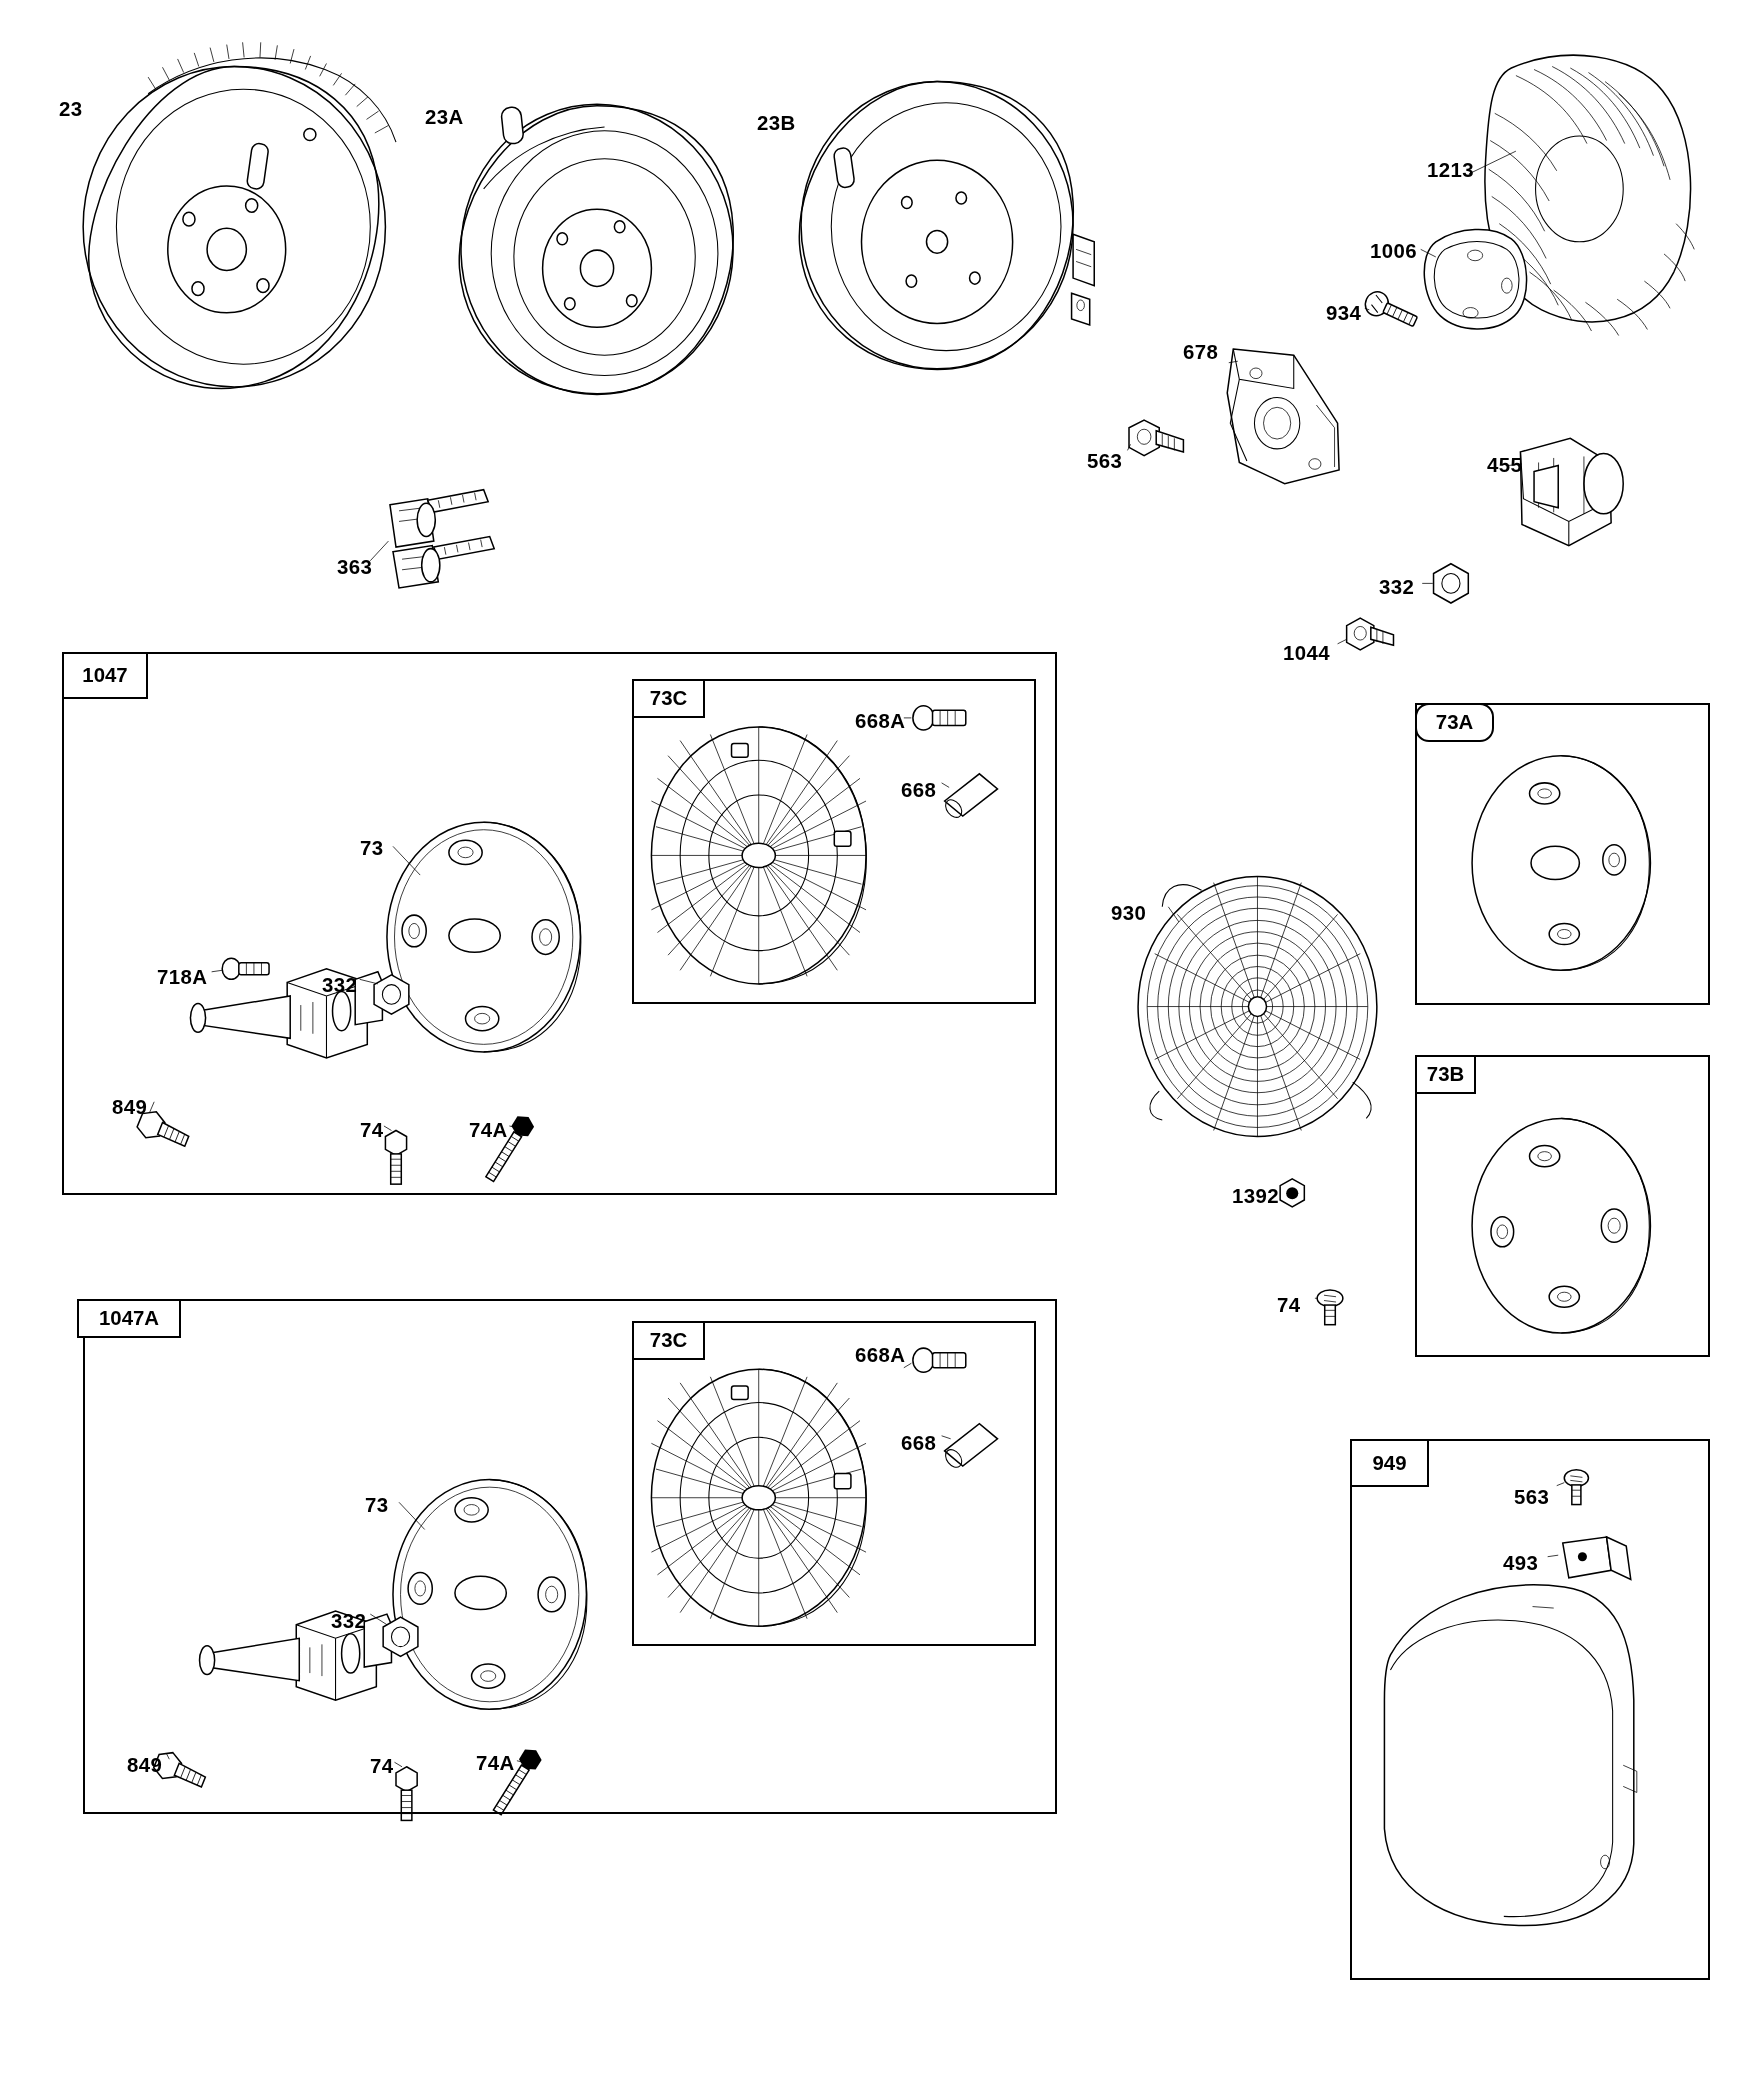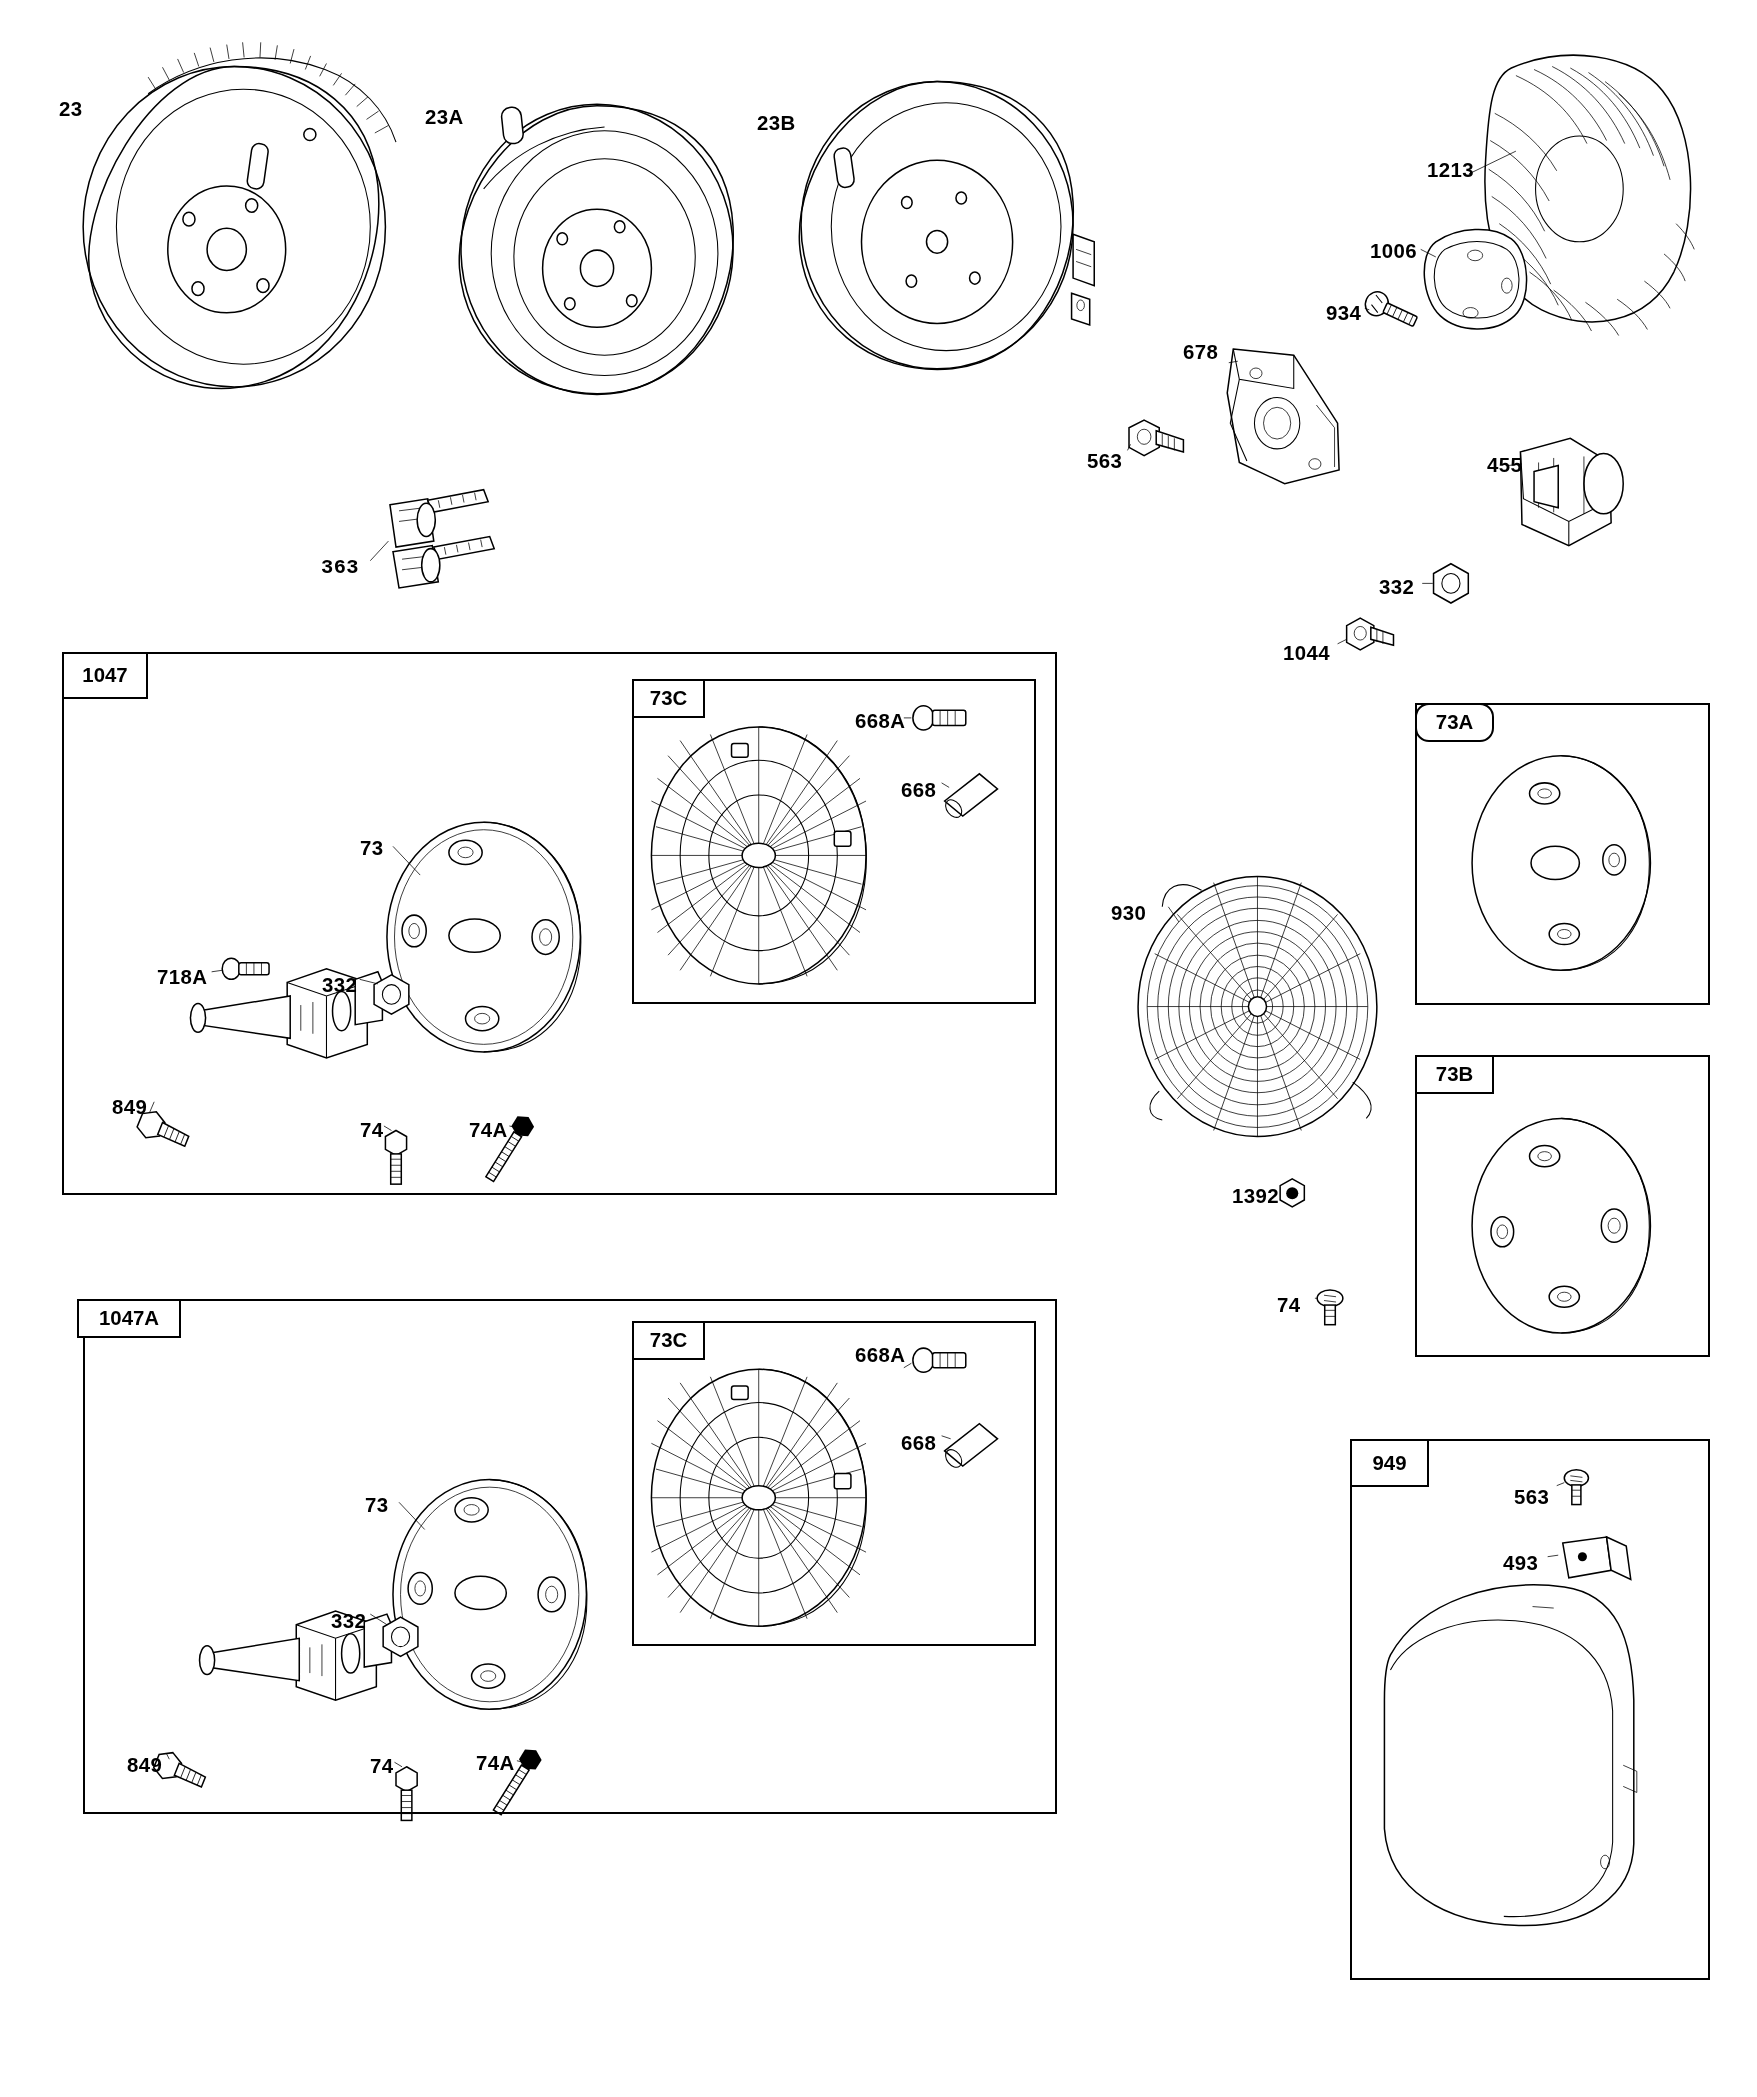--- a/index.html
+++ b/index.html
@@ -497,41 +497,41 @@
   <div class="box-label-frame" style="left:632px;top:1321px;width:73px;height:39px;">
       <span>73C</span>
     </div>
 
   <div class="box" style="left:1415px;top:703px;width:295px;height:302px;"></div>
   <div class="box-label-frame" style="left:1415px;top:703px;width:79px;height:39px;border-radius:14px;">
       <span>73A</span>
     </div>
 
   <div class="box" style="left:1415px;top:1055px;width:295px;height:302px;"></div>
-  <div class="box-label-frame" style="left:1415px;top:1055px;width:79px;height:39px;">
+  <div class="box-label-frame" style="left:1415px;top:1055px;width:61px;height:39px;">
       <span>73B</span>
     </div>
 
   <div class="box" style="left:1350px;top:1439px;width:360px;height:541px;"></div>
   <div class="box-label-frame" style="left:1350px;top:1439px;width:79px;height:48px;">
       <span>949</span>
     </div>
 
   <div class="callout" style="left:59px;top:98px;">23</div>
   <div class="callout" style="left:425px;top:106px;">23A</div>
   <div class="callout" style="left:757px;top:112px;">23B</div>
   <div class="callout" style="left:1427px;top:159px;">1213</div>
   <div class="callout" style="left:1370px;top:240px;">1006</div>
   <div class="callout" style="left:1326px;top:302px;">934</div>
   <div class="callout" style="left:1183px;top:329px;margin-top:12px;">678</div>
   <div class="callout" style="left:1087px;top:450px;">563</div>
   <div class="callout" style="left:1460px;top:454px;margin-left:27px;">455</div>
   <div class="callout" style="left:1379px;top:576px;">332</div>
   <div class="callout" style="left:1283px;top:642px;">1044</div>
-  <div class="callout" style="left:321px;top:556px;font-family:Liberation Mono, monospace;">363</div>
+  <div class="callout" style="left:337px;top:556px;">363</div>
   <div class="callout" style="left:360px;top:837px;">73</div>
   <div class="callout" style="left:855px;top:710px;">668A</div>
   <div class="callout" style="left:901px;top:779px;">668</div>
   <div class="callout" style="left:157px;top:966px;text-align:center;">718A</div>
   <div class="callout" style="left:322px;top:974px;">332</div>
   <div class="callout" style="left:112px;top:1096px;">849</div>
   <div class="callout" style="left:360px;top:1119px;">74</div>
   <div class="callout" style="left:469px;top:1119px;">74A</div>
   <div class="callout" style="left:1111px;top:902px;">930</div>
   <div class="callout" style="left:1232px;top:1185px;">1392</div>

